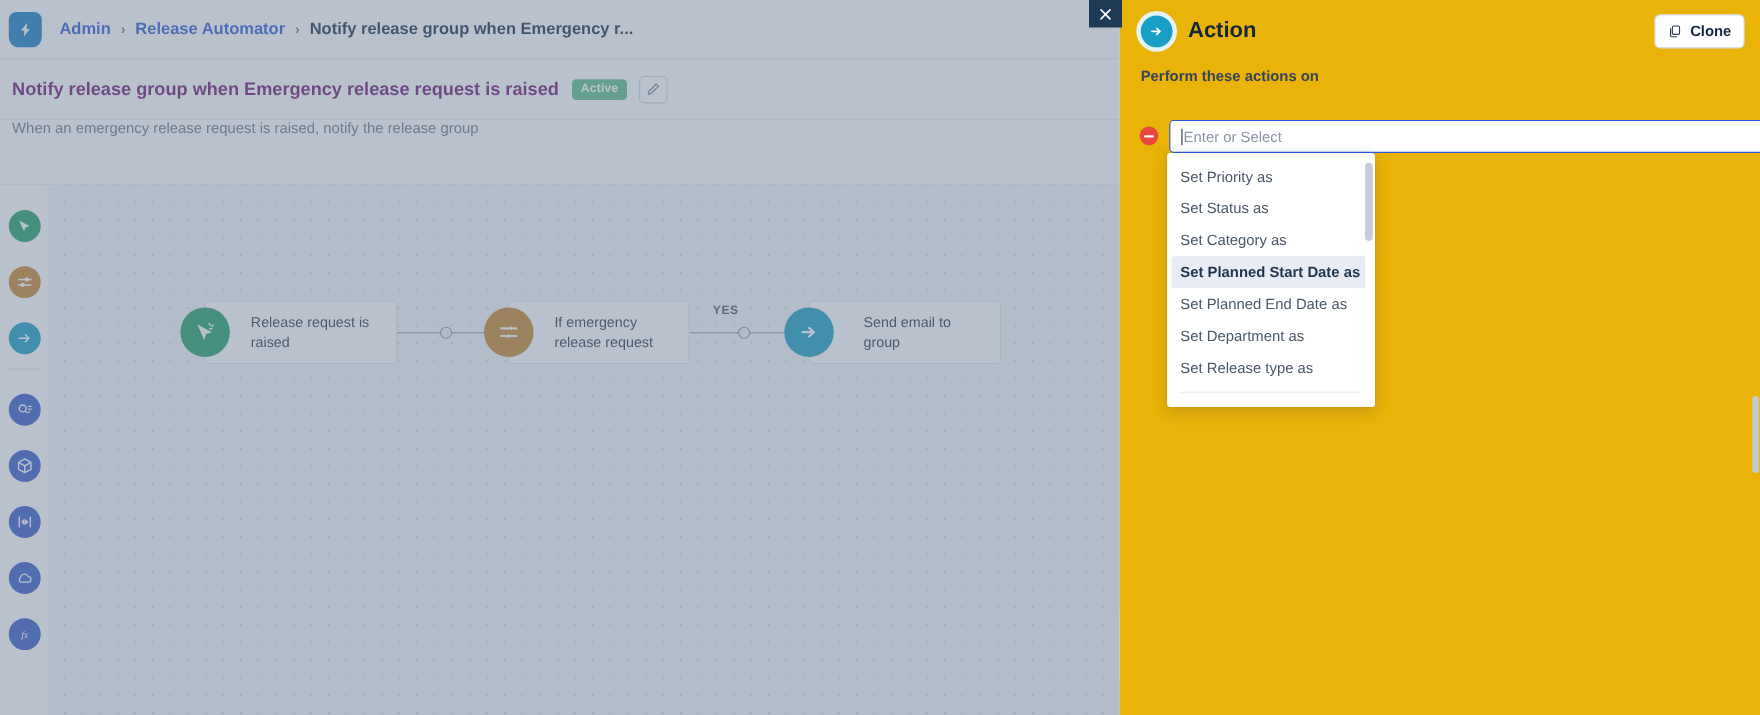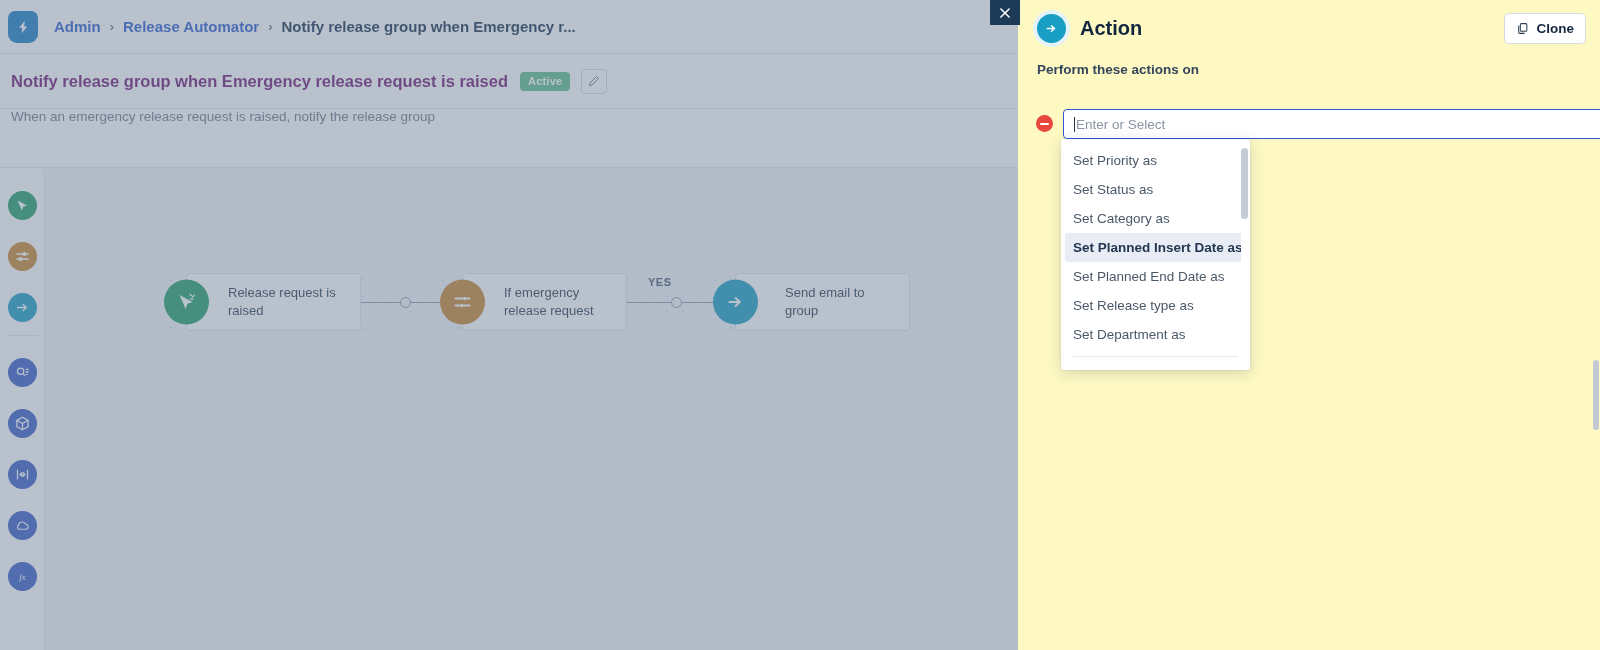--- a/index.html
+++ b/index.html
@@ -119,21 +119,21 @@
   .close-btn {
     position: absolute; right: 1580px; top: 0; width: 30px; height: 25px;
     background: #1d3a57; z-index: 60;
     display: flex; align-items: center; justify-content: center; cursor: pointer;
   }
   .close-btn svg { width: 14px; height: 14px; }
 
   
   .panel {
     position: absolute; left: 1018px; top: 0; width: 582px; height: 650px;
-    background: #fef9c3; z-index: 50; overflow: hidden;
+    background: #eab308; z-index: 50; overflow: hidden;
   }
   .panel-head {
     position: absolute; left: 0; top: 0; width: 582px; height: 57px;
     display: flex; align-items: center; padding: 0 14px 0 19px;
   }
   .head-bubble {
     width: 29px; height: 29px; border-radius: 50%; background: #1a9fc4;
     display: flex; align-items: center; justify-content: center; flex: 0 0 auto;
     box-shadow: 0 0 0 4px #e4f4fa;
   }
@@ -506,24 +506,24 @@
 
   <div class="page-scroll">
       <i></i>
     </div>
 
   <div class="dropdown">
     <div id="dd-list">
         <div class="dd-item">Set Priority as</div>
         <div class="dd-item">Set Status as</div>
         <div class="dd-item">Set Category as</div>
-        <div class="dd-item sel">Set Planned Insert Date as</div>
+        <div class="dd-item sel">Set Planned Start Date as</div>
         <div class="dd-item">Set Planned End Date as</div>
+        <div class="dd-item">Set Department as</div>
         <div class="dd-item">Set Release type as</div>
-        <div class="dd-item">Set Department as</div>
       </div>
     <div class="dd-divider"></div>
     <div class="dd-scroll">
         <i></i>
       </div>
   </div>
 
 </div>
 
 </body></html>

